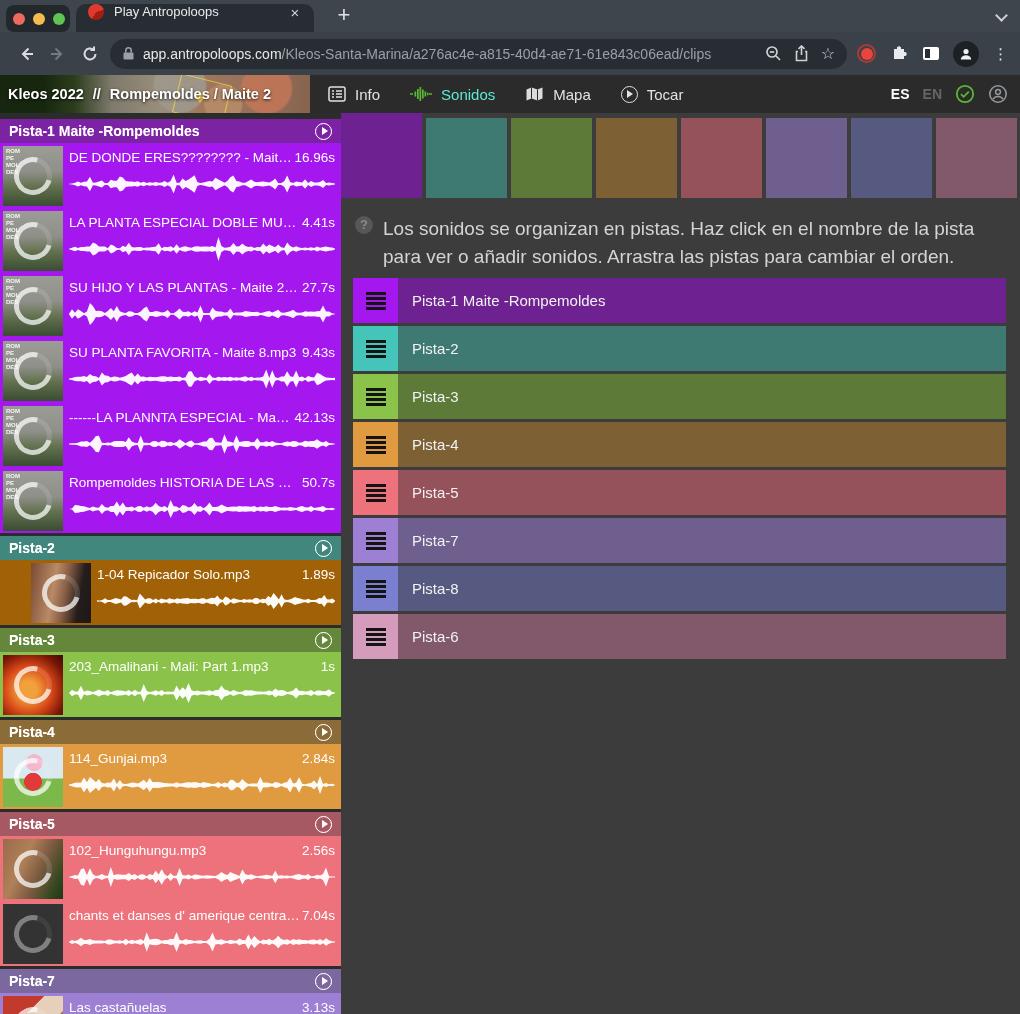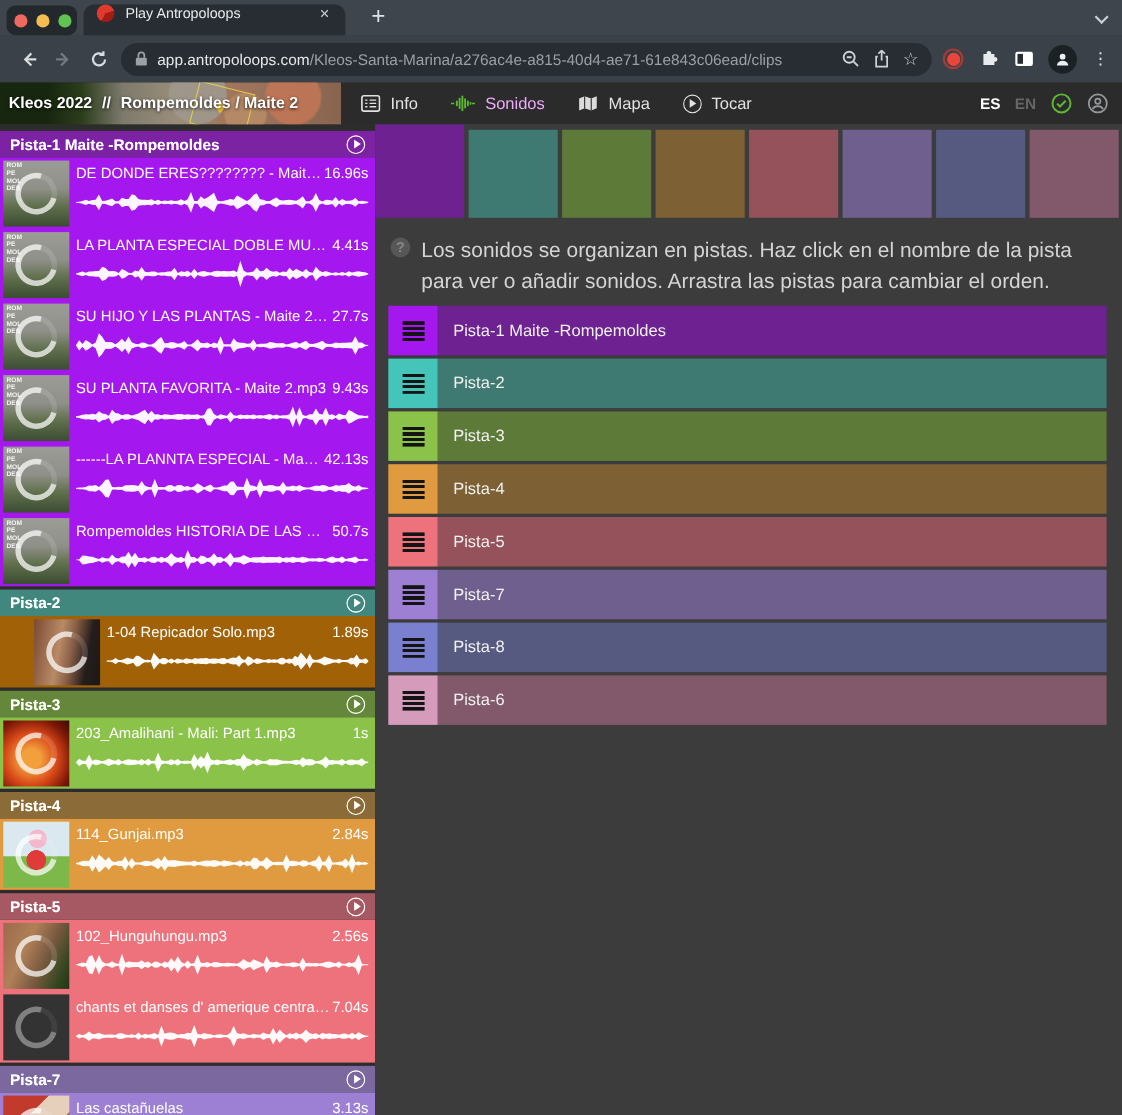--- a/index.html
+++ b/index.html
@@ -55,21 +55,21 @@
   .geo-outline { position:absolute; left:176px; top:4px; width:52px; height:40px;
     border:1.5px solid #e8d44a; transform:rotate(14deg); opacity:.85; }
   .geo-pin { position:absolute; left:196px; top:18px; width:8px; height:8px; background:#f2c230;
     border-radius:50% 50% 50% 0; transform:rotate(-45deg); }
   .breadcrumb { position:absolute; left:8px; top:0; height:38px; display:flex; align-items:center;
     gap:9px; color:#fff; font-size:14.5px; font-weight:600; text-shadow:0 1px 3px rgba(0,0,0,.85);
     white-space:nowrap; }
   .app-nav { display:flex; align-items:center; padding-left:18px; gap:0; }
   .nav-item { display:flex; align-items:center; gap:9px; color:#e2e2e2; font-size:15px;
     margin-right:30px; }
-  .nav-item.active { color:#f0abfc; }
+  .nav-item.active { color:#5eead4; }
   .play-circle { width:17px; height:17px; border:1.6px solid currentColor; border-radius:50%;
     position:relative; flex:none; }
   .play-circle::after { content:""; position:absolute; left:5.5px; top:3.8px;
     border-left:6.5px solid currentColor; border-top:4.2px solid transparent;
     border-bottom:4.2px solid transparent; }
   .bar-right { margin-left:auto; display:flex; align-items:center; gap:13px; padding-right:12px; }
   .lang-es { color:#fff; font-size:14px; font-weight:700; }
   .lang-en { color:#666; font-size:14px; font-weight:700; }
 
   
@@ -330,21 +330,21 @@
           <div class="clip">
             <div class="thumb plant">
               <span class="rom-label">ROM
 PE
 MOL
 DES</span>
               <span class="loader"></span>
             </div>
             <div class="clip-meta">
               <div class="clip-top">
-                <span class="clip-name">SU PLANTA FAVORITA - Maite 2.mp3</span>
+                <span class="clip-name">SU PLANTA FAVORITA - Maite 8.mp3</span>
                 <span class="clip-dur">9.43s</span>
               </div>
               <svg class="wave" viewBox="0 0 267 26" preserveAspectRatio="none">
                 <path d="M0,12.5 L3,11.9 L6,11.1 L9,10.7 L12,10.8 L15,10.1 L18,10.9 L21,7.9 L24,10.0 L27,10.3 L30,11.9 L33,6.6 L36,9.5 L39,9.8 L42,11.5 L45,10.5 L48,10.7 L51,11.7 L54,10.9 L57,10.0 L60,8.1 L63,6.4 L66,10.7 L69,7.5 L72,10.8 L75,10.5 L78,11.6 L81,10.7 L84,10.9 L87,11.2 L90,10.8 L93,10.3 L96,10.3 L99,11.0 L102,10.6 L105,11.1 L108,11.0 L111,10.6 L114,12.0 L117,11.3 L120,5.5 L123,5.2 L126,10.4 L129,12.1 L132,10.7 L135,11.5 L138,11.9 L141,8.0 L144,11.5 L147,11.9 L150,10.8 L153,11.5 L156,11.1 L159,11.5 L162,10.8 L165,11.7 L168,11.3 L171,11.7 L174,11.0 L177,10.3 L180,11.8 L183,10.8 L186,12.0 L189,11.5 L192,11.5 L195,10.5 L198,3.6 L201,12.1 L204,4.3 L207,11.3 L210,12.1 L213,10.6 L216,10.5 L219,5.3 L222,10.2 L225,10.9 L228,4.5 L231,11.2 L234,10.5 L237,12.2 L240,9.9 L243,11.1 L246,11.5 L249,6.8 L252,8.1 L255,9.9 L258,11.4 L261,11.7 L264,12.1 L267,11.7 L267,14.3 L264,13.9 L261,14.3 L258,14.6 L255,16.1 L252,17.9 L249,19.2 L246,14.5 L243,14.9 L240,16.1 L237,13.8 L234,15.5 L231,14.8 L228,21.5 L225,15.1 L222,15.8 L219,20.7 L216,15.5 L213,15.4 L210,13.9 L207,14.7 L204,21.7 L201,13.9 L198,22.4 L195,15.5 L192,14.5 L189,14.5 L186,14.0 L183,15.2 L180,14.2 L177,15.7 L174,15.0 L171,14.3 L168,14.7 L165,14.3 L162,15.2 L159,14.5 L156,14.9 L153,14.5 L150,15.2 L147,14.1 L144,14.5 L141,18.0 L138,14.1 L135,14.5 L132,15.3 L129,13.9 L126,15.6 L123,20.8 L120,20.5 L117,14.7 L114,14.0 L111,15.4 L108,15.0 L105,14.9 L102,15.4 L99,15.0 L96,15.7 L93,15.7 L90,15.2 L87,14.8 L84,15.1 L81,15.3 L78,14.4 L75,15.5 L72,15.2 L69,18.5 L66,15.3 L63,19.6 L60,17.9 L57,16.0 L54,15.1 L51,14.3 L48,15.3 L45,15.5 L42,14.5 L39,16.2 L36,16.5 L33,19.4 L30,14.1 L27,15.7 L24,16.0 L21,18.1 L18,15.1 L15,15.9 L12,15.2 L9,15.3 L6,14.9 L3,14.1 L0,13.5 Z" fill="#ffffff" fill-opacity="0.96"></path>
               </svg>
             </div>
           </div>
           <div class="clip">
             <div class="thumb plant">
               <span class="rom-label">ROM

